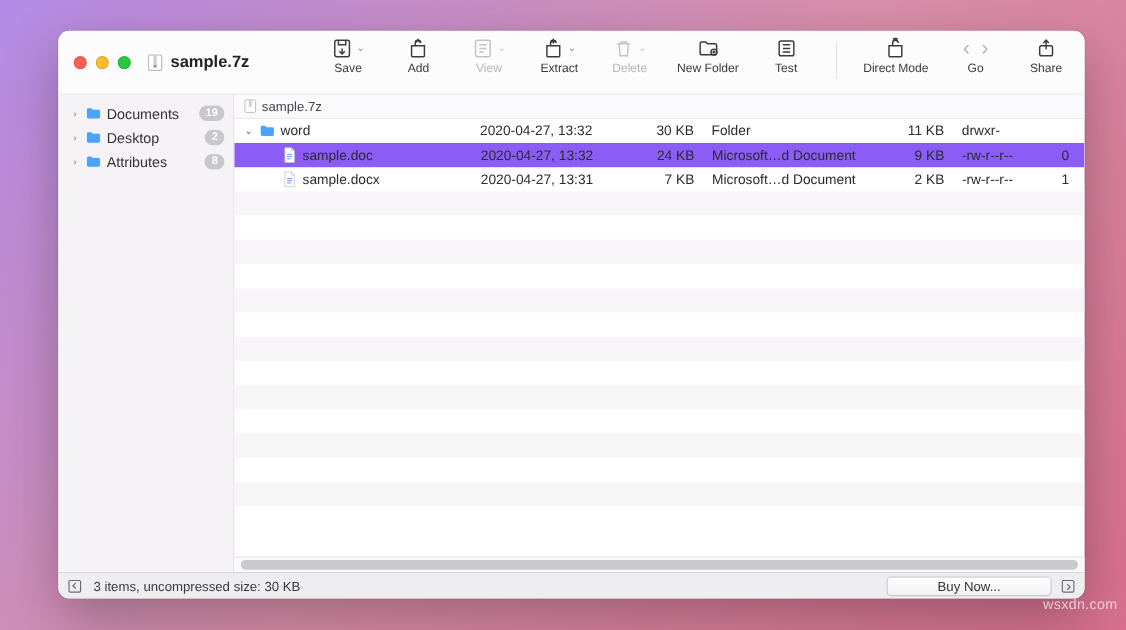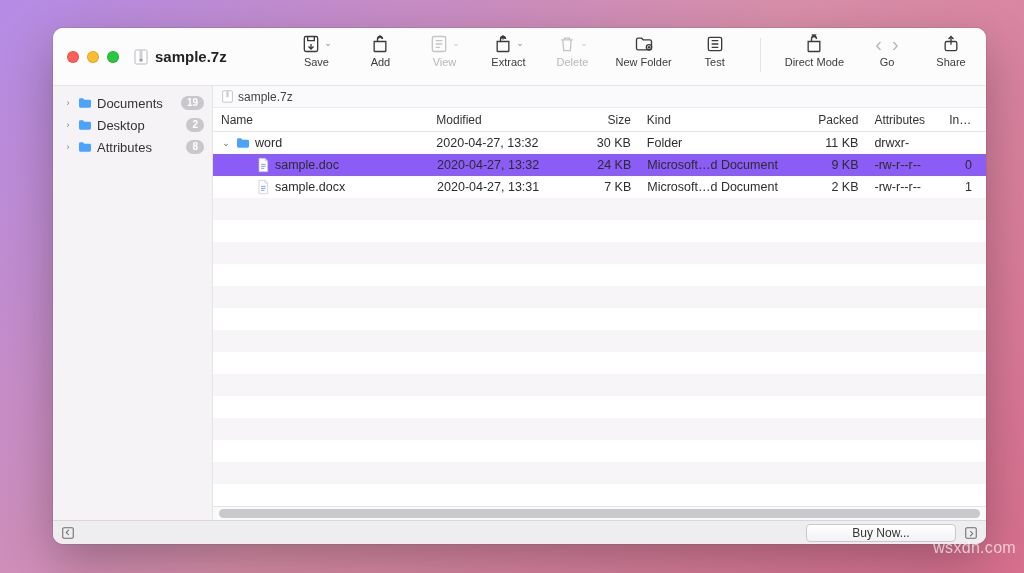--- a/index.html
+++ b/index.html
@@ -72,21 +72,21 @@
 
   .hscroll { height:14px; border-top:1px solid #e4e4e6; position:relative; background:#fafafb;}
   .hscroll .thumb { position:absolute; left:6px; top:2px; right:6px; height:9px; background:#c9c9cd; border-radius:5px;}
 
   
   .statusbar { height:24px; border-top:1px solid #d8d8db; background:#eeedef; display:flex; align-items:center; font-size:12px; color:#3a3a3c; padding:0 6px;}
   .corner { width:18px; height:18px; display:flex; align-items:center; justify-content:center; color:#6b6b6e; }
   .status-text { padding:0 8px; }
   .buy { margin-left:auto; }
   .buy-btn { height:18px; min-width:150px; font-size:12px; border:1px solid #c9c9cd; border-radius:4px; background:linear-gradient(#fff,#f2f2f4); color:#333; padding:0 18px;}
-  .watermark{ position:absolute; right:8px; bottom:16px; font-size:16px; color:rgba(255,255,255,.65); letter-spacing:.3px;}
+  .watermark{ position:absolute; right:8px; bottom:16px; font-size:13px; color:rgba(255,255,255,.65); letter-spacing:.3px;}
   svg { display:block; }
 </style>
 </head>
 <body>
 
 <div class="window">
 
   <div class="titlebar">
     <div class="traffic">
       <div class="tl-btn tl-close"></div>
@@ -247,29 +247,20 @@
       <div class="pathbar">
         <span>
             <svg viewBox="0 0 16 16" width="13" height="13">
               <rect x="2" y="1" width="12" height="14" rx="1.5" fill="#fff" stroke="#b9b9bd"></rect>
               <rect x="6.5" y="1" width="3" height="8" fill="#d0d0d4"></rect>
             </svg>
           </span>
         <span>sample.7z</span>
       </div>
 
-      <div class="table-head">
-        <div class="col c-name">Name</div>
-        <div class="col c-mod">Modified</div>
-        <div class="col c-size">Size</div>
-        <div class="col c-kind">Kind</div>
-        <div class="col c-pack">Packed</div>
-        <div class="col c-attr">Attributes</div>
-        <div class="col c-idx">Index</div>
-      </div>
 
       <div class="table-body">
         <div class="stripes" id="stripes">
             <div class="stripe"></div>
             <div class="stripe alt"></div>
             <div class="stripe"></div>
             <div class="stripe alt"></div>
             <div class="stripe"></div>
             <div class="stripe alt"></div>
             <div class="stripe"></div>
@@ -349,20 +340,21 @@
     </div>
   </div>
 
   <div class="statusbar">
     <span class="corner">
         <svg width="14" height="14" viewBox="0 0 24 24" fill="none" stroke="#6b6b6e" stroke-width="1.8">
           <rect x="3" y="3" width="18" height="18" rx="2"></rect>
           <path d="M13 15l-4-4 4-4" stroke-linecap="round"></path>
         </svg>
       </span>
+    <span class="status-text">3 items, uncompressed size: 30 KB</span>
     <span class="buy">
       <button class="buy-btn">Buy Now...</button>
     </span>
     <span class="corner" style="margin-left:6px">
         <svg width="14" height="14" viewBox="0 0 24 24" fill="none" stroke="#6b6b6e" stroke-width="1.8">
           <rect x="3" y="3" width="18" height="18" rx="2"></rect>
           <path d="M11 9l4 4-4 4" stroke-linecap="round"></path>
         </svg>
       </span>
   </div>

